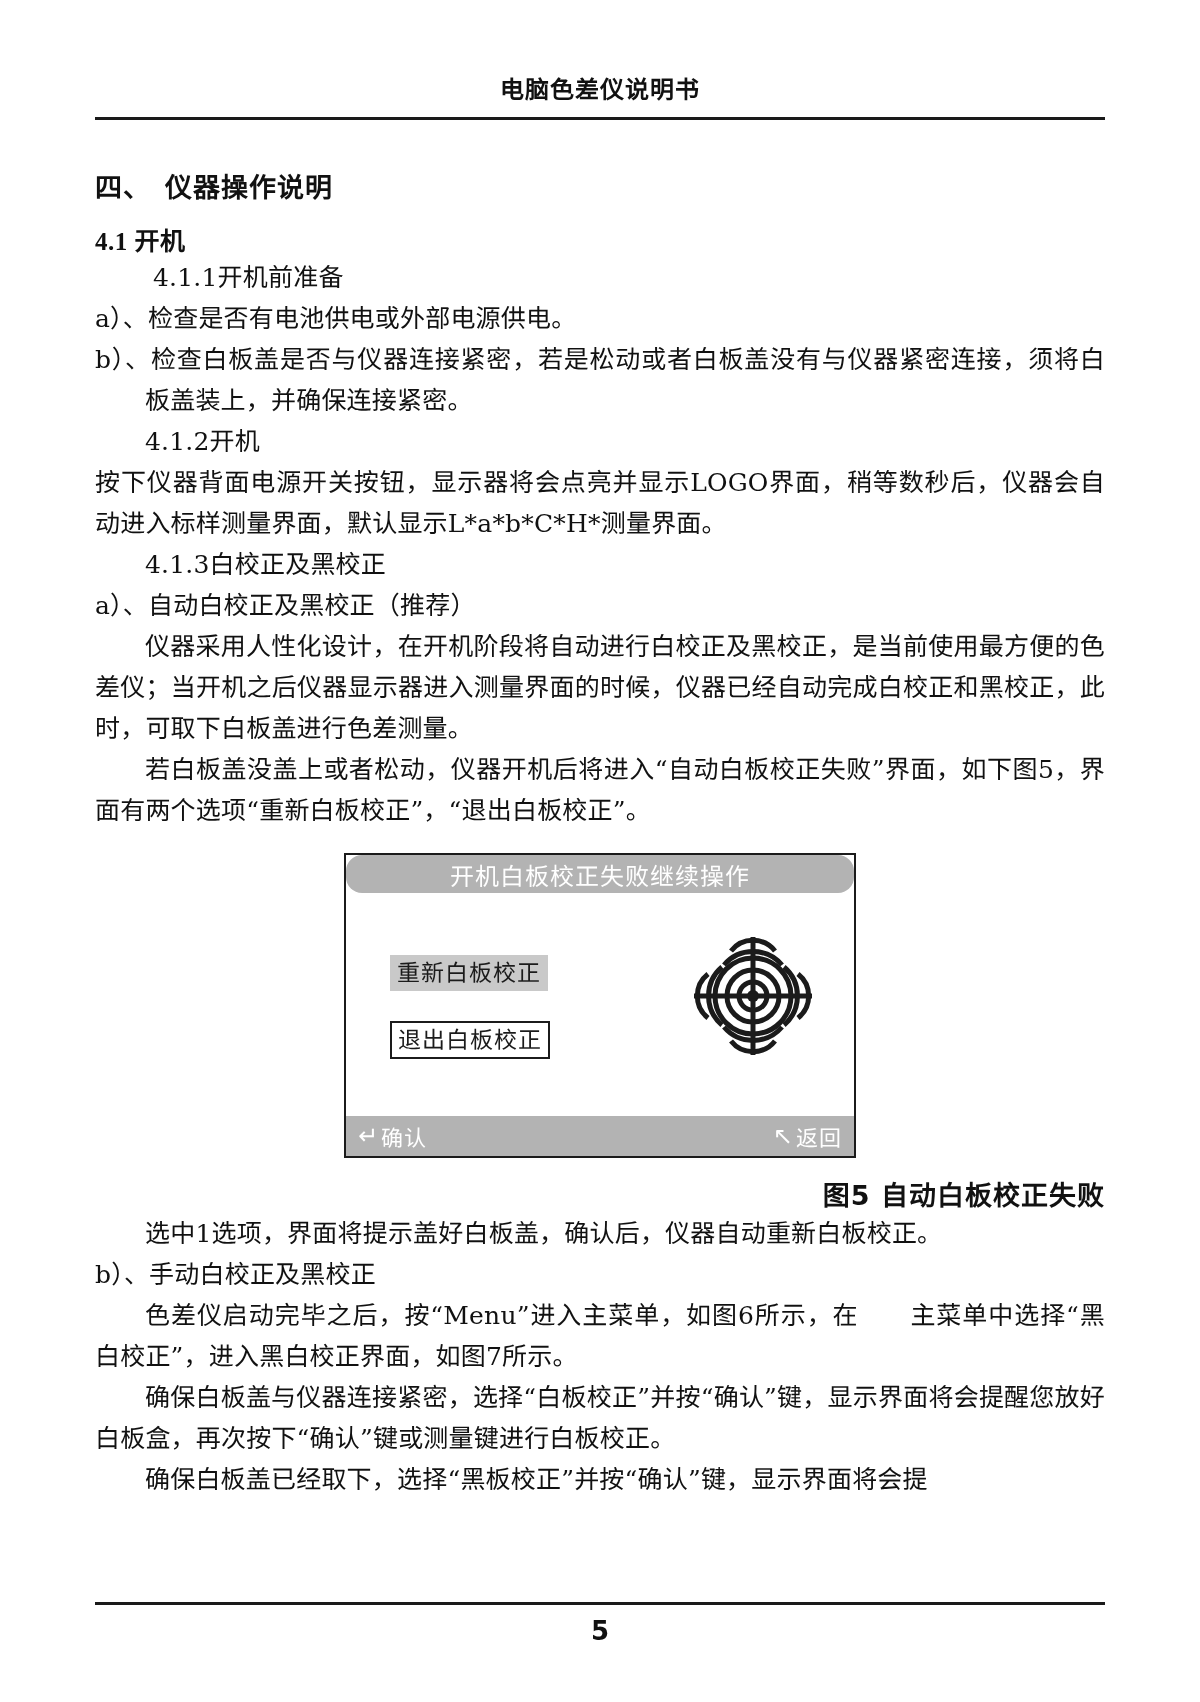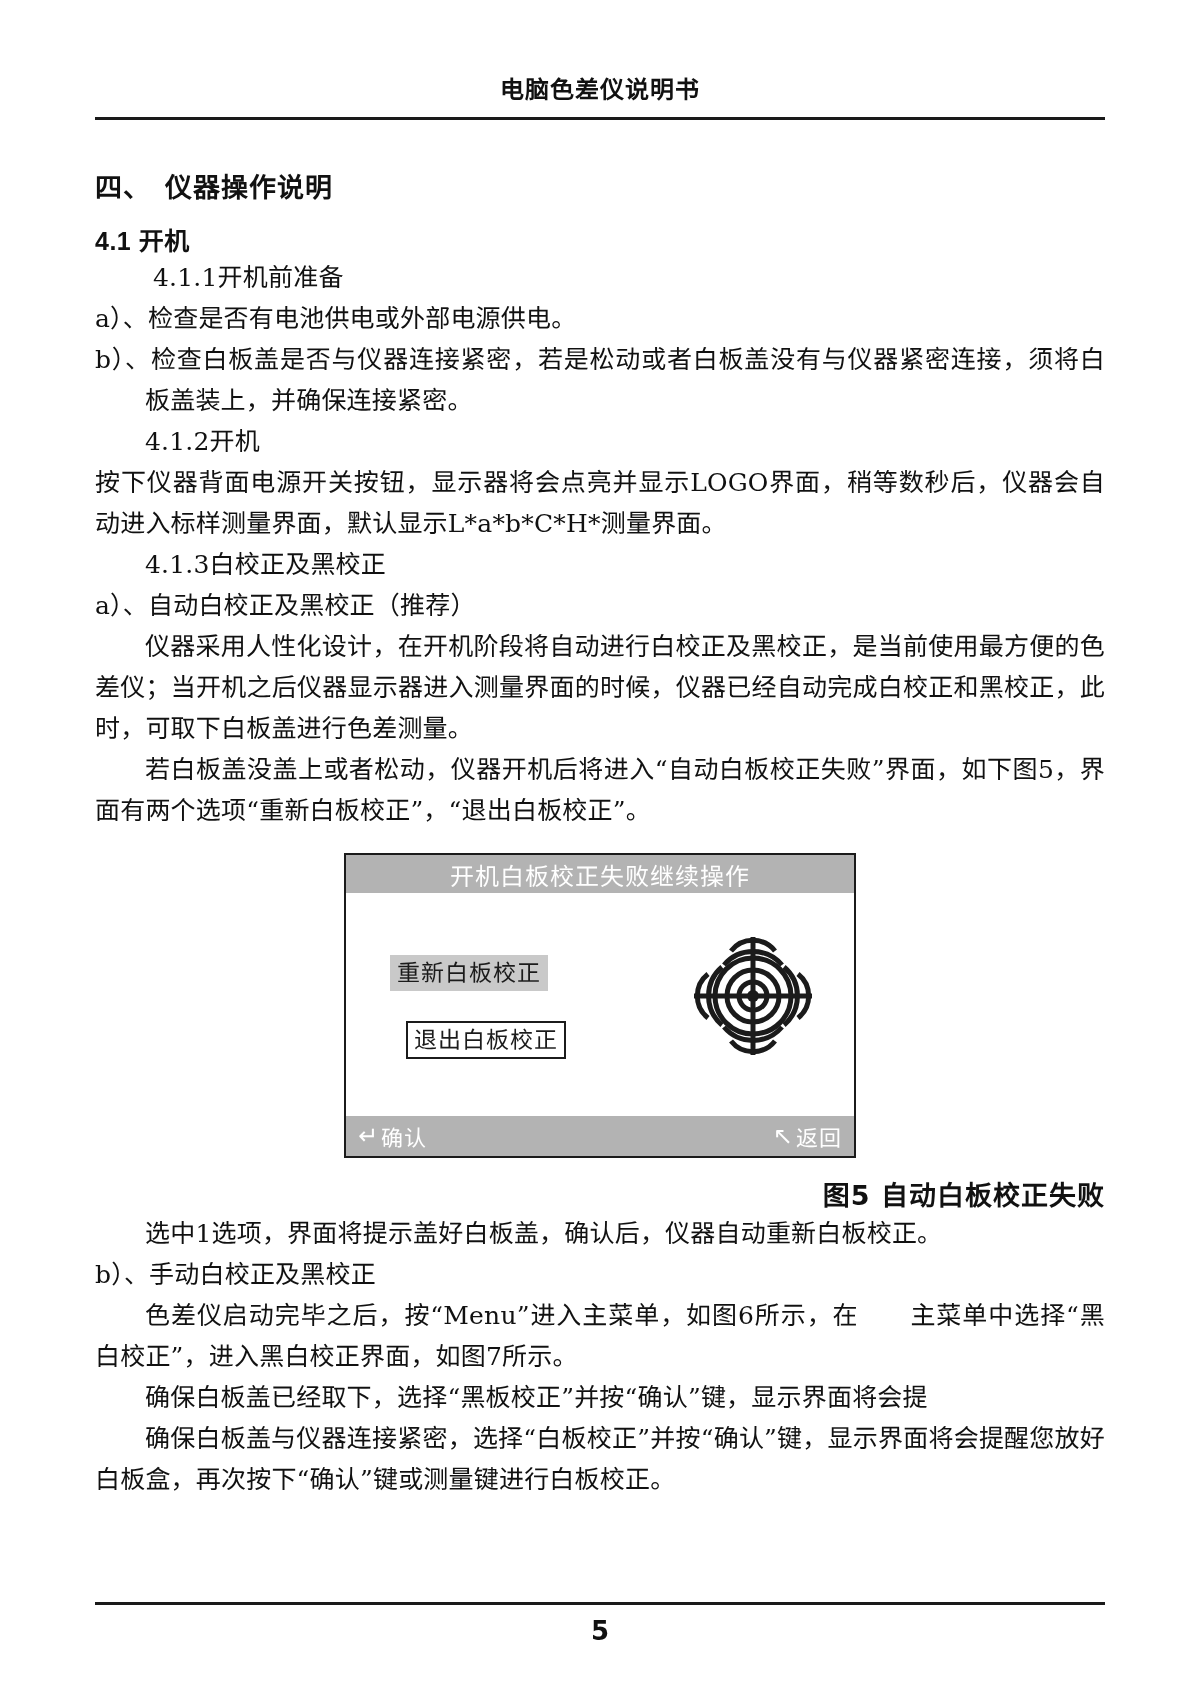--- a/index.html
+++ b/index.html
@@ -49,21 +49,21 @@
   
   .h-section {
     font-family: "DejaVu Sans", "Liberation Sans", sans-serif;
     font-weight: bold;
     font-size: 27px;
     margin-top: 46px;
     letter-spacing: 1px;
   }
   .h-section .num { margin-right: 14px; }
   .h-sub {
-    font-family: Liberation Sans, sans-serif;
+    font-family: Liberation Serif, serif;
     font-weight: bold;
     font-size: 25px;
     margin-top: 16px;
     letter-spacing: 0.5px;
   }
 
   
   p.body {
     font-size: 25px;
     line-height: 41px;
@@ -101,20 +101,21 @@
     height: 38px;
     background: #b3b3b3;
     color: #ffffff;
     font-family: "DejaVu Sans", "Liberation Sans", sans-serif;
     font-size: 24px;
     display: flex;
     align-items: center;
     justify-content: center;
     letter-spacing: 1px;
     flex: none;
+    border-radius: 16px;
   }
   .device-body {
     flex: 1 1 auto;
     position: relative;
   }
   .opt {
     position: absolute;
     font-family: "DejaVu Sans", "Liberation Sans", sans-serif;
     font-size: 23px;
     line-height: 30px;
@@ -122,21 +123,21 @@
     letter-spacing: 1px;
     color: #1b1b1b;
     white-space: nowrap;
   }
   .opt-selected {
     left: 44px;
     top: 62px;
     background: #c9c9c9;
   }
   .opt-outlined {
-    left: 60px;
+    left: 44px;
     top: 128px;
     border: 2px solid #1b1b1b;
     padding: 2px 6px;
   }
   .target-icon {
     position: absolute;
     right: 36px;
     top: 38px;
     width: 130px;
     height: 130px;
@@ -256,21 +257,21 @@
         </div>
 
       </div>
     </div>
 
     <div class="figure-caption">图5 自动白板校正失败</div>
 
     <p class="body indent2 mt10">选中1选项，界面将提示盖好白板盖，确认后，仪器自动重新白板校正。</p>
     <p class="body">b）、手动白校正及黑校正</p>
     <p class="body indent2">色差仪启动完毕之后，按“Menu”进入主菜单，如图6所示，在　　主菜单中选择“黑白校正”，进入黑白校正界面，如图7所示。</p>
+    <p class="body indent2">确保白板盖与仪器连接紧密，选择“白板校正”并按“确认”键，显示界面将会提醒您放好白板盒，再次按下“确认”键或测量键进行白板校正。</p>
     <p class="body indent2">确保白板盖已经取下，选择“黑板校正”并按“确认”键，显示界面将会提</p>
-    <p class="body indent2">确保白板盖与仪器连接紧密，选择“白板校正”并按“确认”键，显示界面将会提醒您放好白板盒，再次按下“确认”键或测量键进行白板校正。</p>
 
   </div>
 
   <div class="foot-rule"></div>
   <div class="page-number">5</div>
 
 </div>
 
 </body></html>

